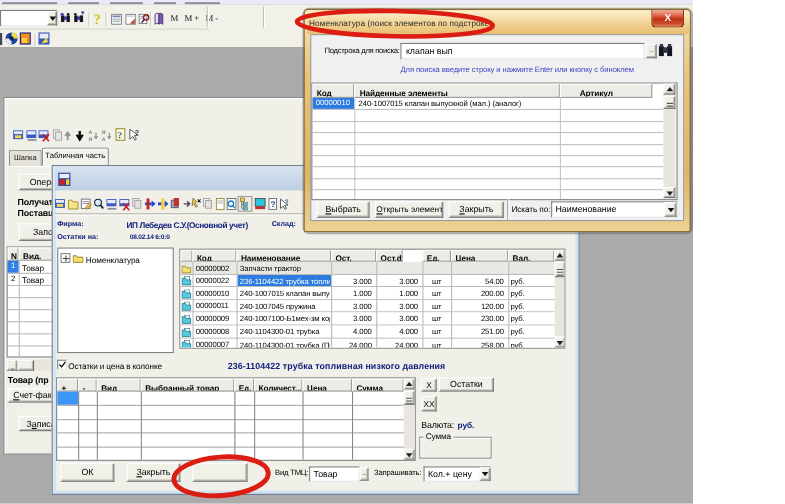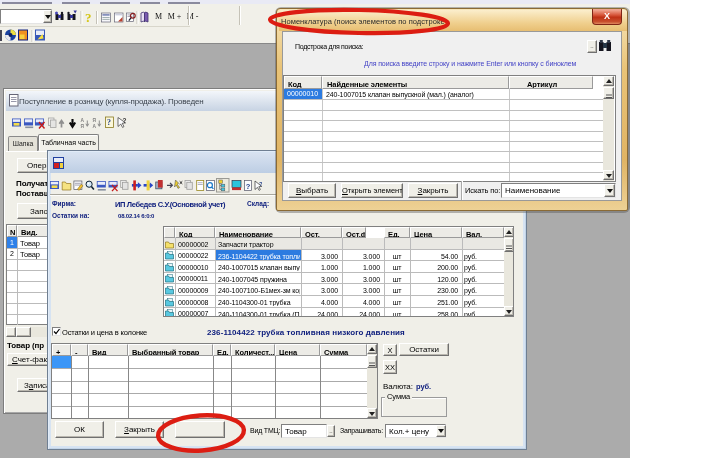--- a/index.html
+++ b/index.html
@@ -97,29 +97,20 @@
   <rect x="31.5" y="1" width="1" height="12" fill="#c5c2b7"></rect>
       <rect x="32.5" y="1" width="1" height="12" fill="#fff"></rect>
   <g transform="translate(35,0.5)">
         <rect x="0" y="0" width="10" height="11" fill="#3858b8"></rect>
         <rect x="1" y="1" width="8" height="4.5" fill="#e8ecf8"></rect>
         <path d="M2.5 10 L7.5 4.5 L8.5 9 z" fill="#f8e040"></path>
       </g>
 </svg>
 
 <div class="abs" style="left:3px;top:88px;width:510px;height:326px;background:#F0EFE8;border:1px solid #7d7d7d;box-shadow:inset 1px 1px 0 #ffffff, inset -1px -1px 0 #a8a8a8;">
-  <div class="abs" style="left:2px;top:2px;width:504px;height:20px;background:linear-gradient(#F3F6FA,#C7D3E3);">
-    <svg class="abs" style="left:3px;top:3px;" width="10" height="13">
-          <rect x="0.5" y="0.5" width="8.5" height="11.5" fill="#fdfdfd" stroke="#667"></rect>
-          <rect x="2" y="3" width="5.5" height="1" fill="#99a"></rect>
-          <rect x="2" y="5" width="5.5" height="1" fill="#99a"></rect>
-          <rect x="2" y="7" width="5.5" height="1" fill="#99a"></rect>
-        </svg>
-    <div class="abs" style="left:13px;top:6px;color:#3a424c;font-size:8px;letter-spacing:-0.15px;white-space:nowrap;">Поступление в розницу (купля-продажа). Проведен</div>
-  </div>
 
   <svg class="abs" style="left:5px;top:27px;" width="120" height="14" viewBox="0 0 120 14">
   <g transform="translate(3,1)">
           <rect x="0" y="1.5" width="9" height="8" fill="#3a58c0"></rect>
           <rect x="0.8" y="2.3" width="7.4" height="2.6" fill="#e8ecfa"></rect>
           <rect x="1.6" y="6" width="5.8" height="2.6" fill="#f4dc4c"></rect>
         </g>
   <g transform="translate(15,1)">
           <rect x="0" y="1.5" width="9" height="7" fill="#3a58c0"></rect>
           <rect x="0.8" y="2.3" width="7.4" height="3" fill="#e8ecfa"></rect>
@@ -294,20 +285,30 @@
 </svg>
   <div class="abs" style="left:2px;top:43px;width:474px;height:1px;background:#a8a69c;"></div>
       <div class="abs" style="left:2px;top:44px;width:474px;height:1px;background:#fdfdfb;"></div>
 
   <div class="abs" style="left:4px;top:49px;color:#10207E;font-weight:bold;font-size:6.5px;white-space:nowrap;">Фирма:</div>
   <div class="abs" style="left:67px;top:49px;color:#10207E;font-weight:bold;font-size:7.5px;letter-spacing:-0.35px;white-space:nowrap;">ИП Лебедев С.У.(Основной учет)</div>
   <div class="abs" style="left:199px;top:49px;color:#10207E;font-weight:bold;font-size:6.5px;white-space:nowrap;">Склад:</div>
   <div class="abs" style="left:4px;top:61px;color:#10207E;font-weight:bold;font-size:6.5px;white-space:nowrap;">Остатки на:</div>
   <div class="abs" style="left:70px;top:62px;color:#10207E;font-weight:bold;font-size:6px;letter-spacing:-0.2px;white-space:nowrap;">08.02.14 6:0:0</div>
 
+  <div class="abs" style="left:4px;top:74px;width:106px;height:96px;background:#fff;border:1px solid #808080;">
+    <div class="abs" style="left:2px;top:4px;width:9px;height:9px;background:#fff;border:1px solid #848484;"></div>
+    <svg class="abs" style="left:3.5px;top:5.5px;" width="6" height="6">
+          <path d="M0 3 L6 3 M3 0 L3 6" stroke="#444" stroke-width="1"></path>
+        </svg>
+    <svg class="abs" style="left:13px;top:4.5px;" width="10" height="8">
+          <path d="M0.5 1.5 L3.5 1.5 L4.3 2.8 L9.5 2.8 L9.5 7.5 L0.5 7.5 Z" fill="#f4e06a" stroke="#907820" stroke-width="0.8"></path>
+        </svg>
+    <div class="abs" style="left:25px;top:6px;font-size:7.5px;letter-spacing:-0.1px;white-space:nowrap;">Номенклатура</div>
+  </div>
 
   <div class="abs" style="left:115px;top:75px;width:351px;height:91px;background:#fff;border:1px solid #808080;overflow:hidden;">
     <div class="hc" style="left:0;top:0;width:11px;height:11px;"></div>
     <div class="hc" style="left:11px;top:0;width:40px;height:11px;padding:2px 0 0 3px;">Код</div>
     <div class="hc" style="left:51px;top:0;width:86px;height:11px;padding:2px 0 0 3px;">Наименование</div>
     <div class="hc" style="left:137px;top:0;width:41px;height:11px;padding:2px 0 0 3px;">Ост.</div>
     <div class="hc" style="left:178px;top:0;width:24px;height:11px;padding:2px 0 4px 3px;">Ост.ф.</div>
     <div class="hc" style="left:220px;top:0;width:26px;height:11px;padding:2px 0 0 3px;">Ед.</div>
     <div class="hc" style="left:246px;top:0;width:52px;height:11px;padding:2px 0 0 3px;">Цена</div>
     <div class="hc" style="left:298px;top:0;width:42px;height:11px;padding:2px 0 0 3px;">Вал.</div>
@@ -481,20 +482,21 @@
   <div class="abs" style="left:0;top:0;width:355px;height:206px;background:rgba(80,80,80,0.4);border-radius:6px;"></div>
   <div class="abs" style="left:1px;top:1px;width:352px;height:203px;background:linear-gradient(#F7E5B8,#E9C377 30%,#E0B464 75%,#EDD195);border:1px solid #8a6a35;border-radius:4px 4px 2px 2px;">
     <div class="abs" style="left:2px;top:1px;width:348px;height:21px;background:linear-gradient(#FBEECC,#EFCE8B 65%,#E7BE72);border-radius:3px 3px 0 0;"></div>
     <div class="abs" style="left:4px;top:8px;color:#2a2a2a;font-size:7.5px;letter-spacing:0.05px;white-space:nowrap;">Номенклатура (поиск элементов по подстроке)</div>
     <div class="abs" style="left:315px;top:0px;width:30px;height:16px;background:linear-gradient(#EFA28D 8%,#D7573B 40%,#BF3115 55%,#C8502E 85%,#E08A60);border:1px solid #802515;border-top:none;border-radius:0 0 4px 4px;color:#fff;text-align:center;font-weight:bold;font-size:9px;line-height:14px;">X</div>
 
     <div class="abs" style="left:5px;top:22px;width:340px;height:170px;background:#F0F0F0;border:1px solid #999;">
 
       <div class="abs" style="left:12px;top:11px;font-size:7px;letter-spacing:-0.3px;white-space:nowrap;">Подстрока для поиска:</div>
 
+      <div class="abs sunk" style="left:81px;top:7px;width:222px;height:15px;font-size:8px;line-height:14px;padding-left:4px;">клапан вып</div>
       <div class="abs btn" style="left:304px;top:8px;width:10px;height:13px;font-size:6px;line-height:11px;">..</div>
       <svg class="abs" style="left:315px;top:7px;" width="15" height="14" viewBox="0 0 15 14">
             <g fill="#15151f">
               <rect x="1" y="3" width="4.5" height="9"></rect>
               <rect x="8.5" y="3" width="4.5" height="9"></rect>
               <rect x="5" y="4" width="4" height="5" fill="#283848"></rect>
               <rect x="1.8" y="1" width="3" height="3" fill="#303848"></rect>
               <rect x="9.2" y="1" width="3" height="3" fill="#303848"></rect>
             </g>
           </svg>

